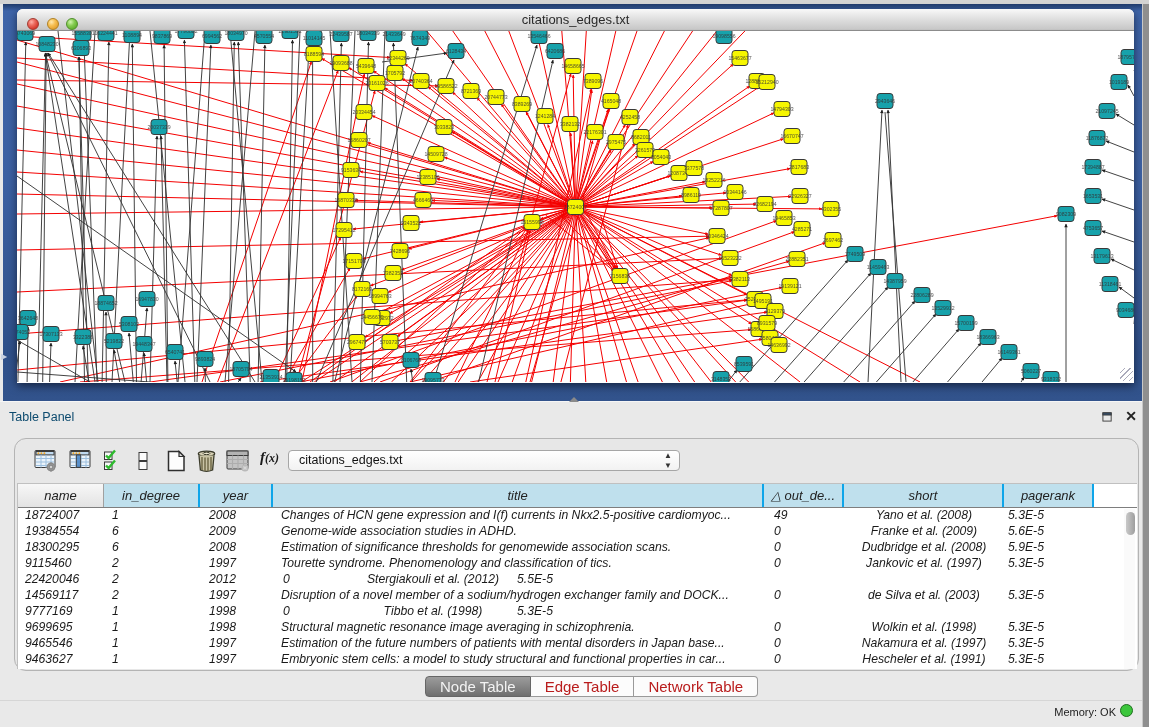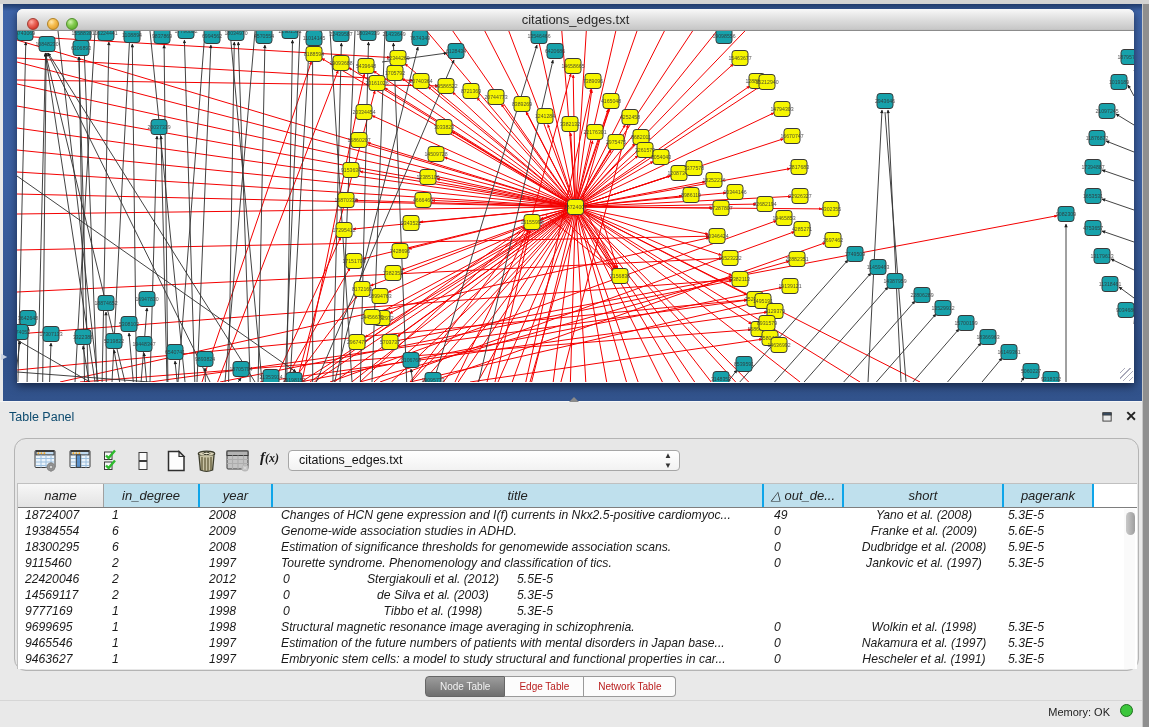--- a/index.html
+++ b/index.html
@@ -48,26 +48,26 @@
 .row div { overflow:hidden; flex:none; }
 .row .c0 { width:86px; padding-left:7px; }
 .row .c1 { width:96px; padding-left:8px; }
 .row .c2 { width:73px; padding-left:9px; }
 .row .c3 { width:491px; padding-left:8px; }
 .row .c4 { width:80px; padding-left:10px; }
 .row .c5 { width:160px; text-align:center; }
 .row .c6 { width:90px; padding-left:4px; }
 #vscroll { position:absolute; right:3px; top:70px; width:11px; height:160px; background:#FAFAFA; }
 #vthumb { position:absolute; right:0px; top:3px; width:9px; height:23px; background:linear-gradient(90deg,#C9C9C9,#9E9E9E); border-radius:5px; }
-#tabs { position:absolute; left:425px; top:275px; height:21px; display:flex; font-size:10px; }
+#tabs { position:absolute; left:425px; top:275px; height:21px; display:flex; font-size:15px; }
 #tabs div { height:21px; line-height:20px; padding:0 14px; border:1px solid #9A9A9A; border-left:none; background:#FCFCFC; color:#b91c1c; }
 #tabs .sel { background:linear-gradient(#9C9C9C,#6F6F6F); color:#F2F2F2; border:1px solid #666; border-radius:4px 0 0 4px; }
 #tabs .last { border-radius:0 4px 4px 0;text-align:right; }
 #statusline { position:absolute; left:0; top:299px; width:1149px; border-top:1px solid #D6D6D6; }
-#mem { position:absolute; right:39px; top:305px; font-size:11px; color:#222; }
+#mem { position:absolute; right:33px; top:305px; font-size:11px; color:#222; }
 #memdot { position:absolute; right:16px; top:303px; width:13px; height:13px; border-radius:50%; background:#3CC63C; border:1.5px solid #1E6E1E; }
 #splitgrip { position:absolute; left:569px; top:-5px; width:0; height:0;
   border-left:5px solid transparent; border-right:5px solid transparent; border-bottom:5px solid #8A8A8A; }
 </style>
 </head>
 <body>
 <div id="stage">
   <div id="topstrip"></div>
   <div id="bluearea">
     <div id="collapse">▶</div>
@@ -722,20 +722,21 @@
             <div class="c1">2</div>
             <div class="c2">2012</div>
             <div class="c4">0</div>
             <div class="c5">Stergiakouli et al. (2012)</div>
             <div class="c6">5.5E-5</div>
           </div>
         <div class="row">
             <div class="c0">14569117</div>
             <div class="c1">2</div>
             <div class="c2">1997</div>
+            <div class="c3">Disruption of a novel member of a sodium/hydrogen exchanger family and DOCK...</div>
             <div class="c4">0</div>
             <div class="c5">de Silva et al. (2003)</div>
             <div class="c6">5.3E-5</div>
           </div>
         <div class="row">
             <div class="c0">9777169</div>
             <div class="c1">1</div>
             <div class="c2">1998</div>
             <div class="c4">0</div>
             <div class="c5">Tibbo et al. (1998)</div>

